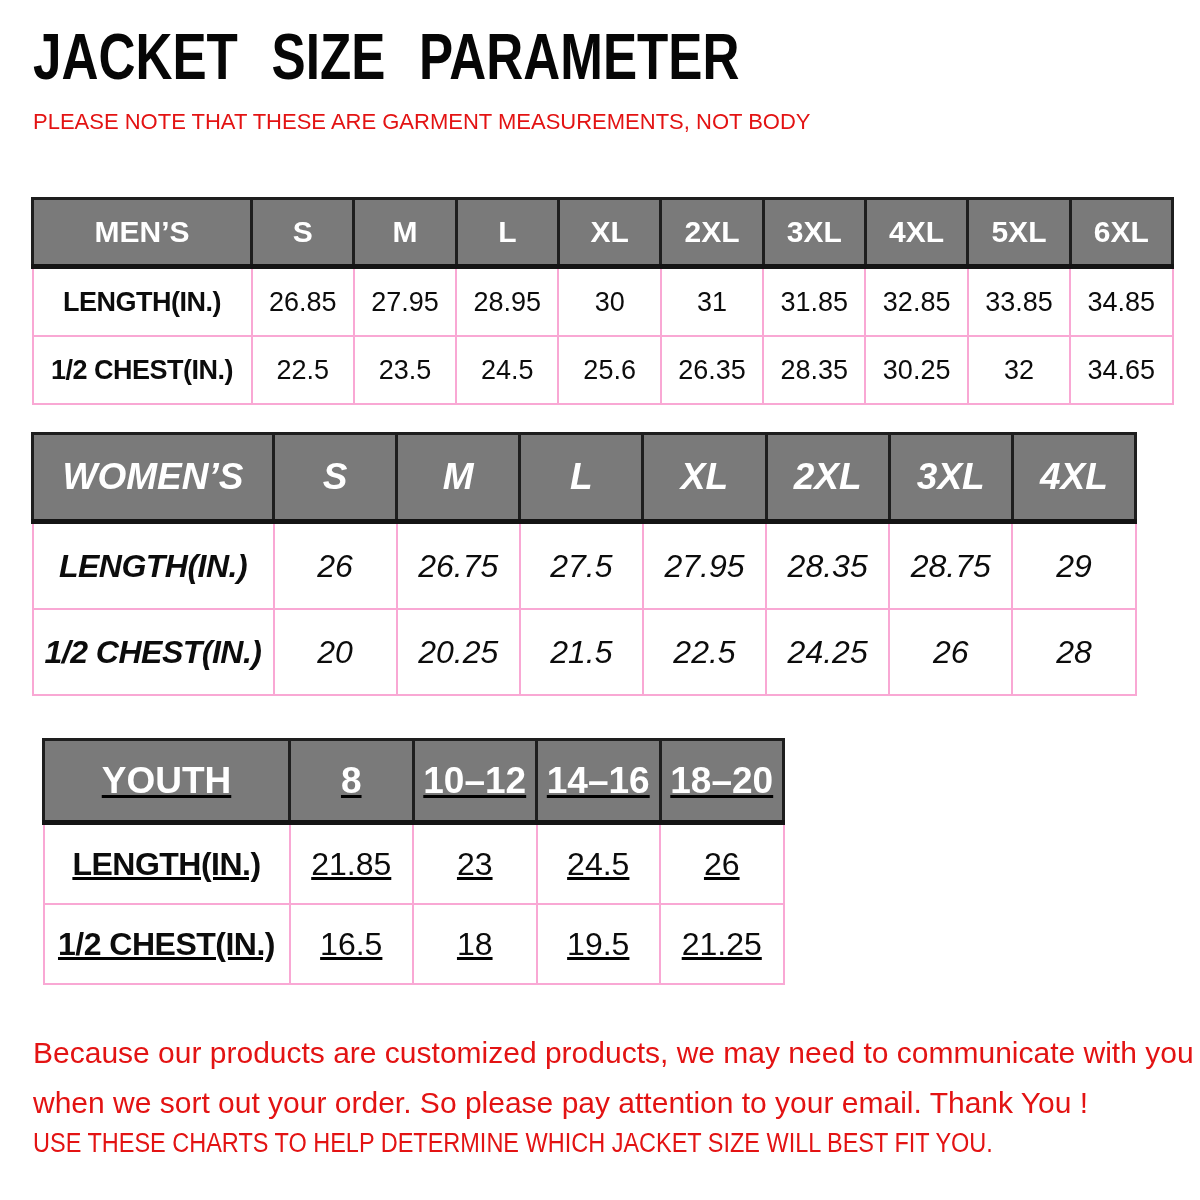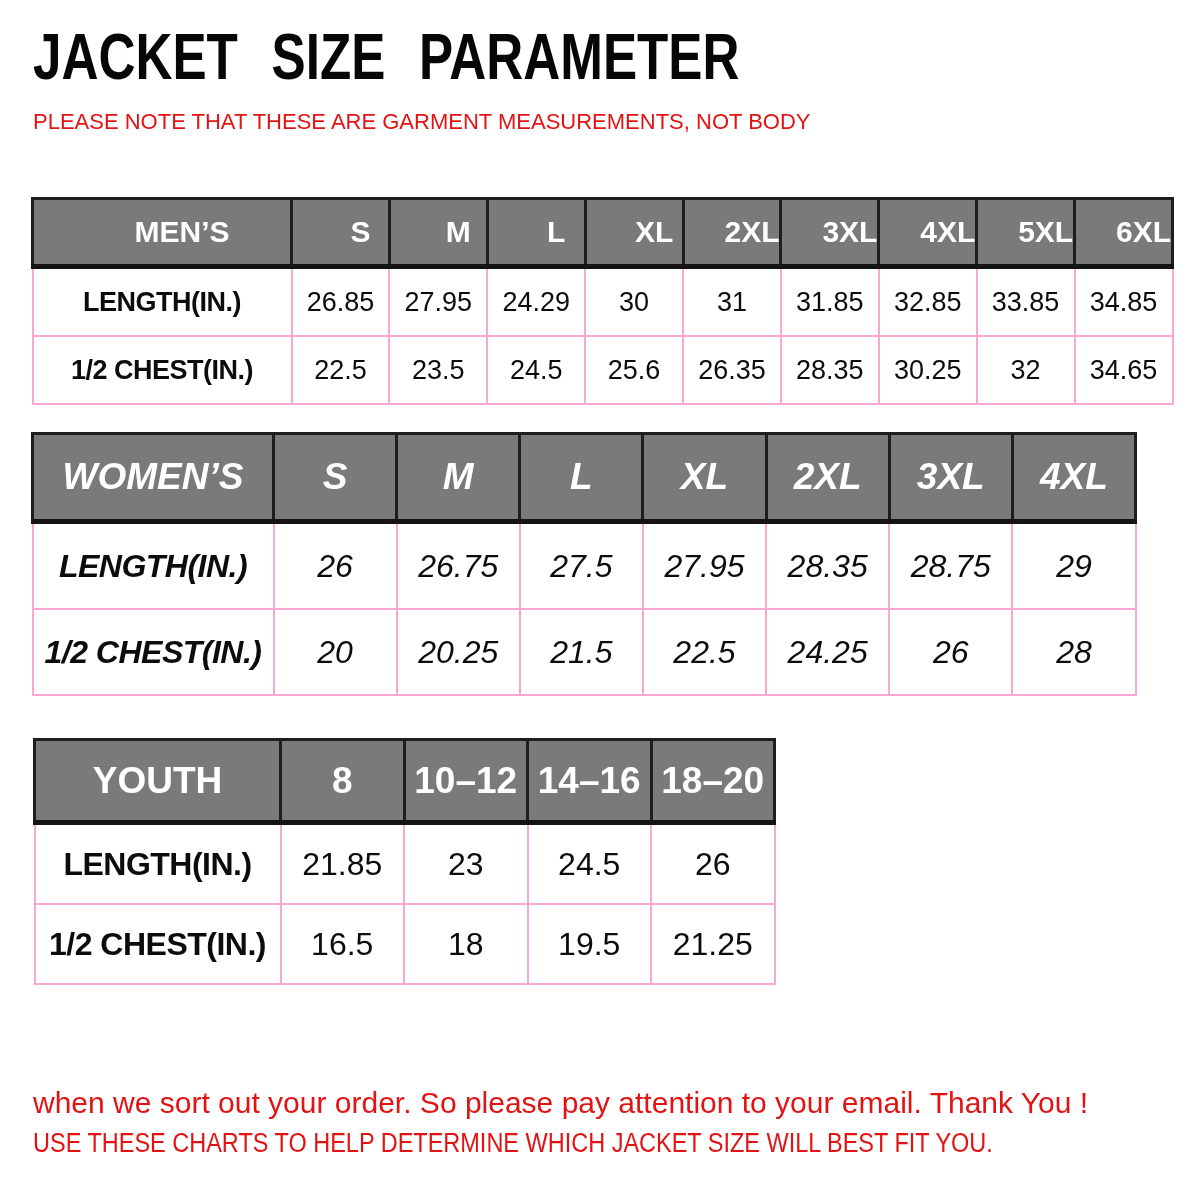--- a/index.html
+++ b/index.html
@@ -24,21 +24,21 @@
     transform:scaleX(0.80);transform-origin:left top;
   }
   .note{
     position:absolute;left:33px;top:108px;margin:0;
     font-size:22px;line-height:1.28;color:var(--red);
     white-space:nowrap;
   }
   .tbl-wrap{position:absolute;}
   #mens-wrap{left:31px;top:197px;}
   #womens-wrap{left:31px;top:432px;}
-  #youth-wrap{left:33px;top:738px;}
+  #youth-wrap{left:42px;top:738px;text-decoration:underline;}
   table{
     border-collapse:collapse;
     table-layout:fixed;
     background:#fff;
   }
   th{
     background:var(--gray);
     color:#ffffff;
     font-weight:bold;
     border:3px solid var(--border);
@@ -48,21 +48,21 @@
   }
   td{
     border:2px solid #f9a8d4;
     text-align:center;vertical-align:middle;
     color:#0c0c0c;
     padding:0;
   }
   td.rowlabel{font-weight:bold;letter-spacing:-0.5px;}
   
   .t-mens{width:1143px;}
-  .t-mens th{height:64px;font-size:30px;padding-left:40px;}
+  .t-mens th{height:64px;font-size:30px;}
   .t-mens td{height:66px;font-size:27px;}
   .t-mens th:first-child,.t-mens td:first-child{width:216px;}
   
   .t-womens{width:1106px;font-style:italic;}
   .t-womens th{height:84px;font-size:37px;}
   .t-womens td{height:84px;font-size:32px;}
   .t-womens th:first-child,.t-womens td:first-child{width:238px;}
   
   .t-youth{width:743px;}
   .t-youth th{height:79px;font-size:37px;}
@@ -104,21 +104,21 @@
           <th>4XL</th>
           <th>5XL</th>
           <th>6XL</th>
         </tr>
       </thead>
       <tbody>
         <tr>
           <td class="rowlabel">LENGTH(IN.)</td>
           <td>26.85</td>
           <td>27.95</td>
-          <td>24.29</td>
+          <td>28.95</td>
           <td>30</td>
           <td>31</td>
           <td>31.85</td>
           <td>32.85</td>
           <td>33.85</td>
           <td>34.85</td>
         </tr>
         <tr>
           <td class="rowlabel">1/2 CHEST(IN.)</td>
           <td>22.5</td>
@@ -196,17 +196,17 @@
           <td>16.5</td>
           <td>18</td>
           <td>19.5</td>
           <td>21.25</td>
         </tr>
       </tbody>
     </table>
   </div>
 
 <p class="footer-1">
-  <br>
+  <span>Because our products are customized products, we may need to communicate with you</span><br>
   <span>when we sort out your order. So please pay attention to your email. Thank You !</span>
 </p>
 
 <p class="footer-2">USE THESE CHARTS TO HELP DETERMINE WHICH JACKET SIZE WILL BEST FIT YOU.</p>
 
 </body></html>

